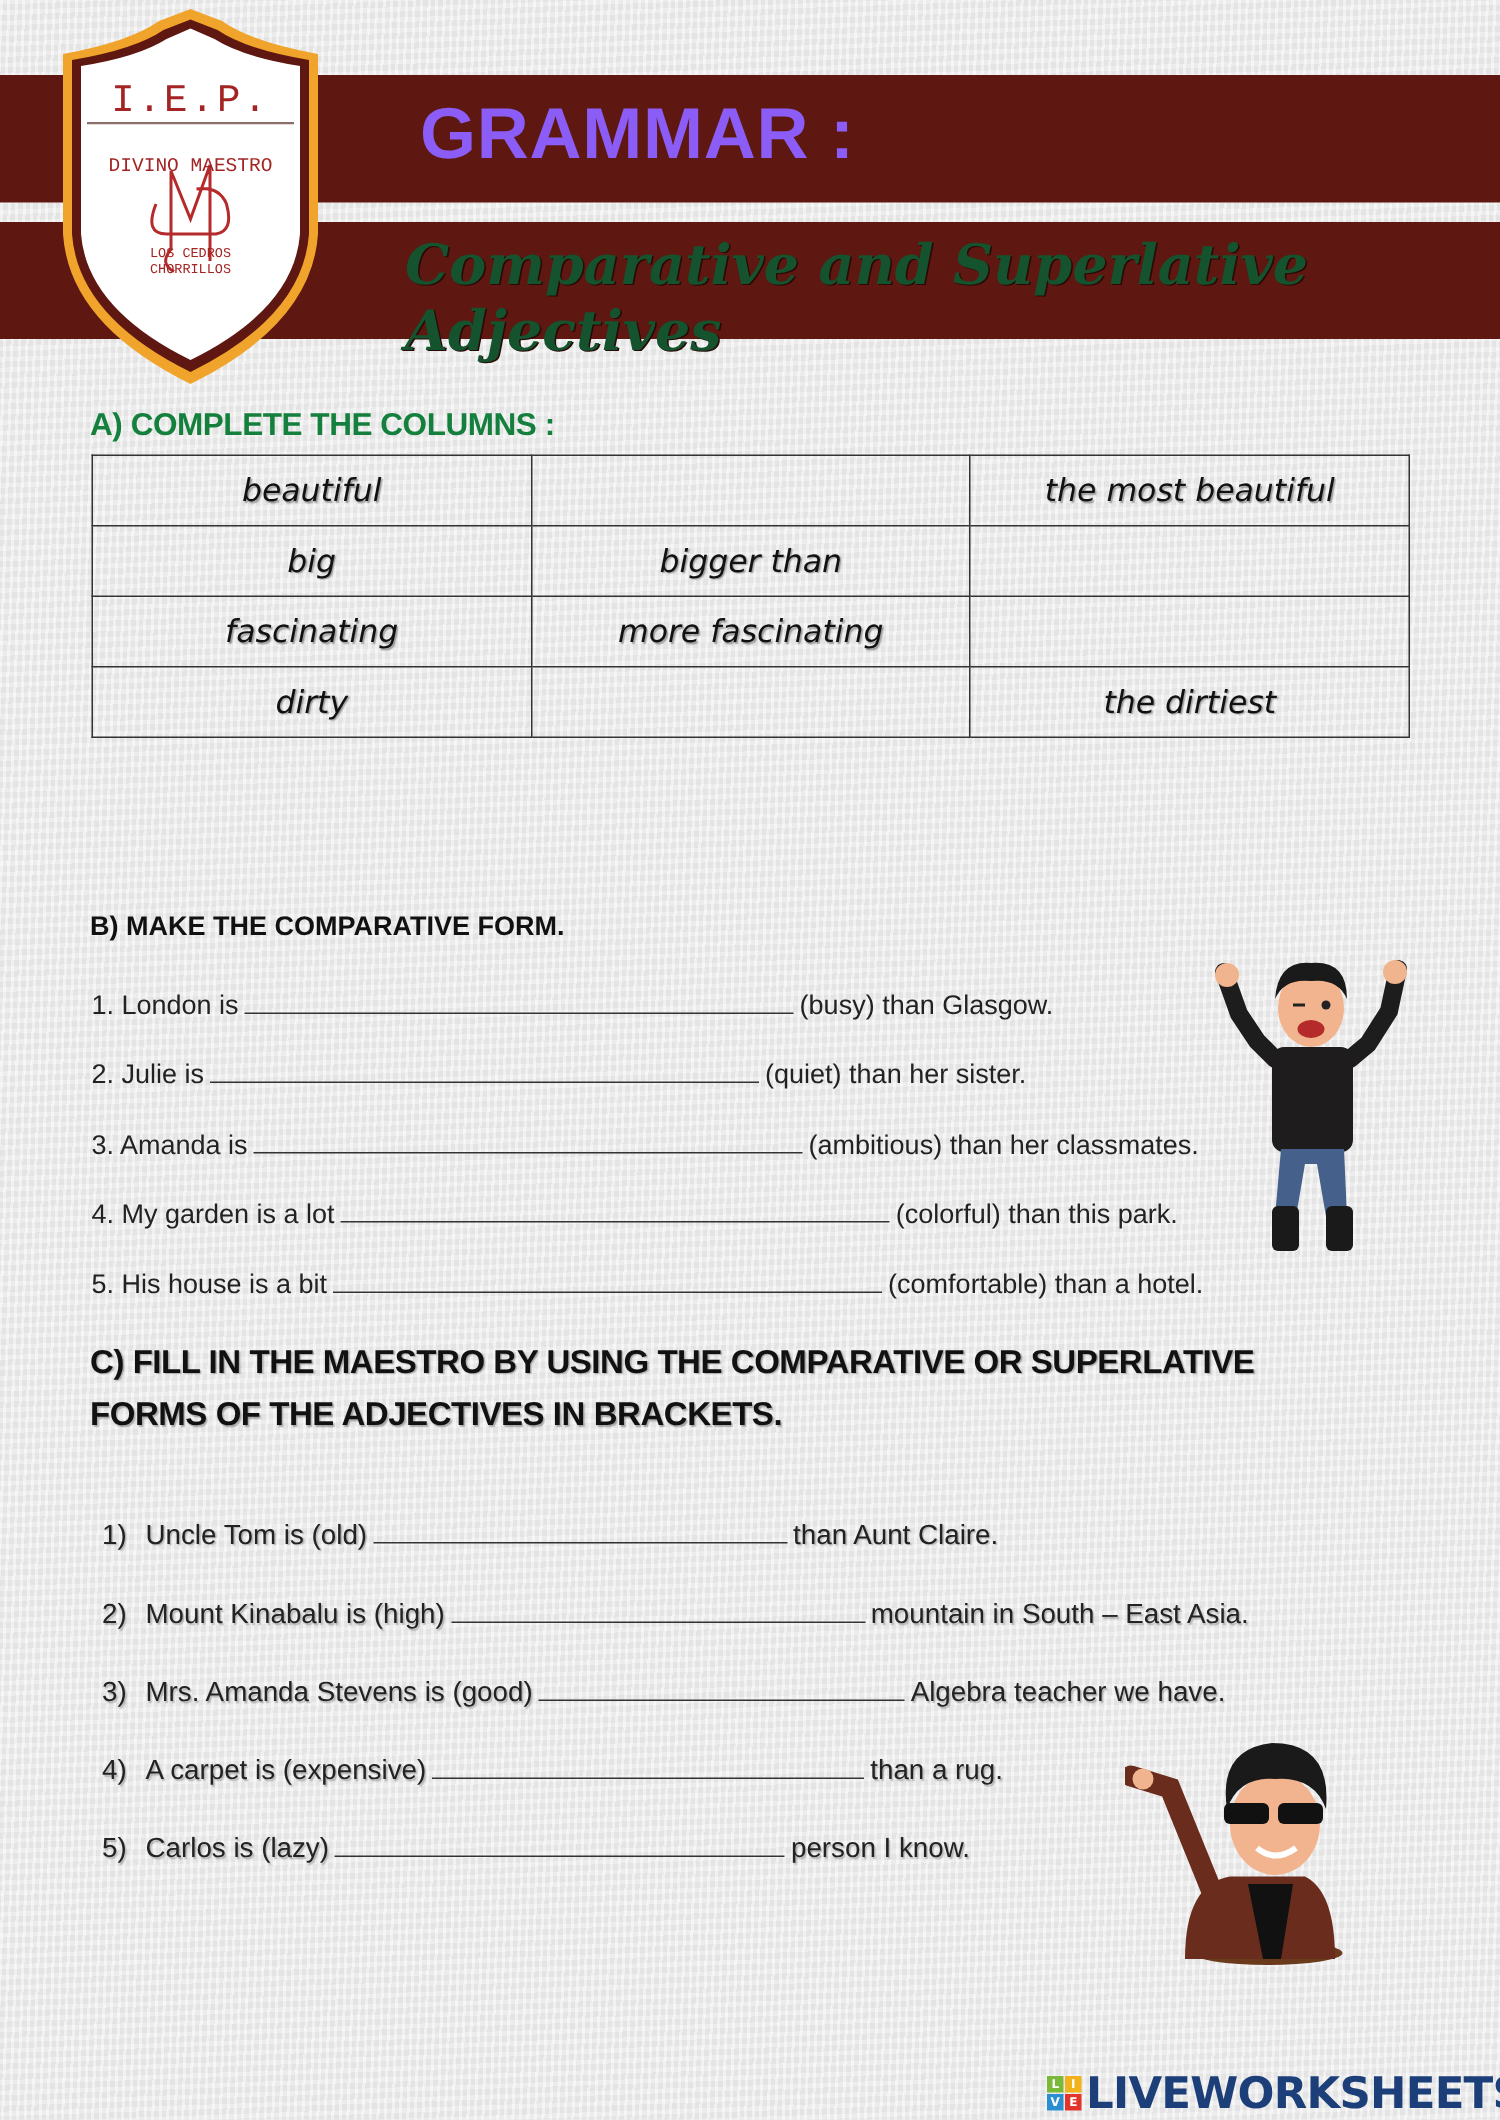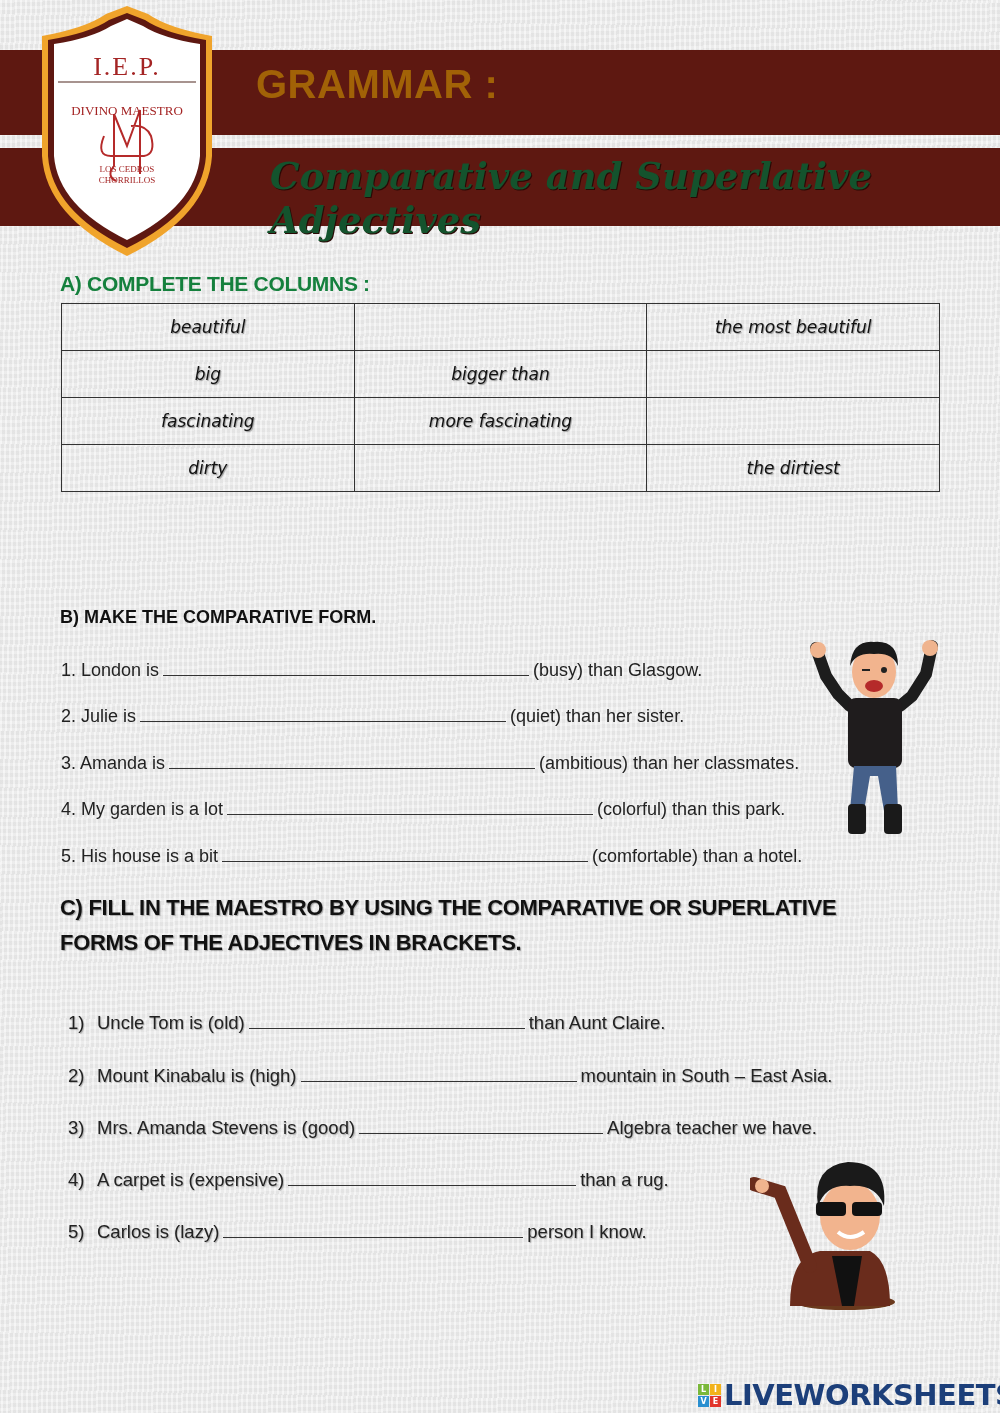--- a/index.html
+++ b/index.html
@@ -9,41 +9,41 @@
     background-image:
       repeating-linear-gradient(92deg, rgba(255,255,255,0.35) 0 2px, rgba(0,0,0,0.02) 2px 5px),
       repeating-linear-gradient(178deg, rgba(255,255,255,0.25) 0 3px, rgba(0,0,0,0.015) 3px 7px);
     font-family:"Liberation Sans", sans-serif;
     color:#222;
   }
   .band { position:absolute; left:0; width:1000px; background:#5e1811; }
   .band1 { top:50px; height:85px; }
   .band2 { top:148px; height:78px; }
   .title1 {
-    position:absolute; left:256px; top:62px; font-size:40px; font-weight:bold;
-    color:#a16207; letter-spacing:0.5px; font-family:"Liberation Sans", sans-serif;
+    position:absolute; left:280px; top:62px; font-size:48px; font-weight:bold;
+    color:#8b5cf6; letter-spacing:0.5px; font-family:"Liberation Sans", sans-serif;
   }
   .title2 {
     position:absolute; left:270px; top:154px; font-size:37px; font-weight:bold; font-style:italic;
     color:#14532d; font-family:"DejaVu Serif", serif; letter-spacing:0px;
     text-shadow:1px 1px 0 #2a0805;
   }
   .shield { position:absolute; left:36px; top:6px; width:182px; height:252px; }
-  .shield-text { position:absolute; left:36px; width:182px; text-align:center; color:#a42424; font-family:Liberation Serif, serif; }
+  .shield-text { position:absolute; left:36px; width:182px; text-align:center; color:#a42424; font-family:Liberation Mono, monospace; }
   .iep { top:52px; font-size:26px; letter-spacing:2px; }
   .divino { top:86px; font-size:13px;margin-top:17px; }
   .cedros { top:164px; font-size:9px; line-height:11px; }
 
   .heading-a { position:absolute; left:60px; top:272px; font-size:21px; font-weight:bold; color:#15803d; letter-spacing:-0.3px; }
   table.cols {
     position:absolute; left:61px; top:303px; width:879px; border-collapse:collapse;
   }
   table.cols td, table.cols th {
     border:1.5px solid #333; height:44px; text-align:center; width:33.33%;
-    font-family:"DejaVu Sans", sans-serif; font-size:17px; color:#111;
+    font-family:"DejaVu Sans", sans-serif; font-size:21px; color:#111;
     text-shadow:1px 1px 1px rgba(0,0,0,0.35);
   }
   table.cols th { color:#e01818; font-weight:normal; font-size:21px; text-shadow:1px 1px 1px rgba(0,0,0,0.25); }
   table.cols td { font-style:italic; }
 
   .heading-b { position:absolute; left:60px; top:607px; font-size:18px; font-weight:bold; color:#111; }
   .line { position:absolute; font-size:18px; color:#222; white-space:nowrap; }
   .blank { display:inline-block; border-bottom:1.5px solid #333; height:16px; vertical-align:baseline; margin:0 4px; }
 
   .heading-c { position:absolute; left:60px; top:890px; font-size:22px; font-weight:bold; color:#111; line-height:35px; text-shadow:1px 1px 1px rgba(0,0,0,0.3); letter-spacing:-0.3px; }

